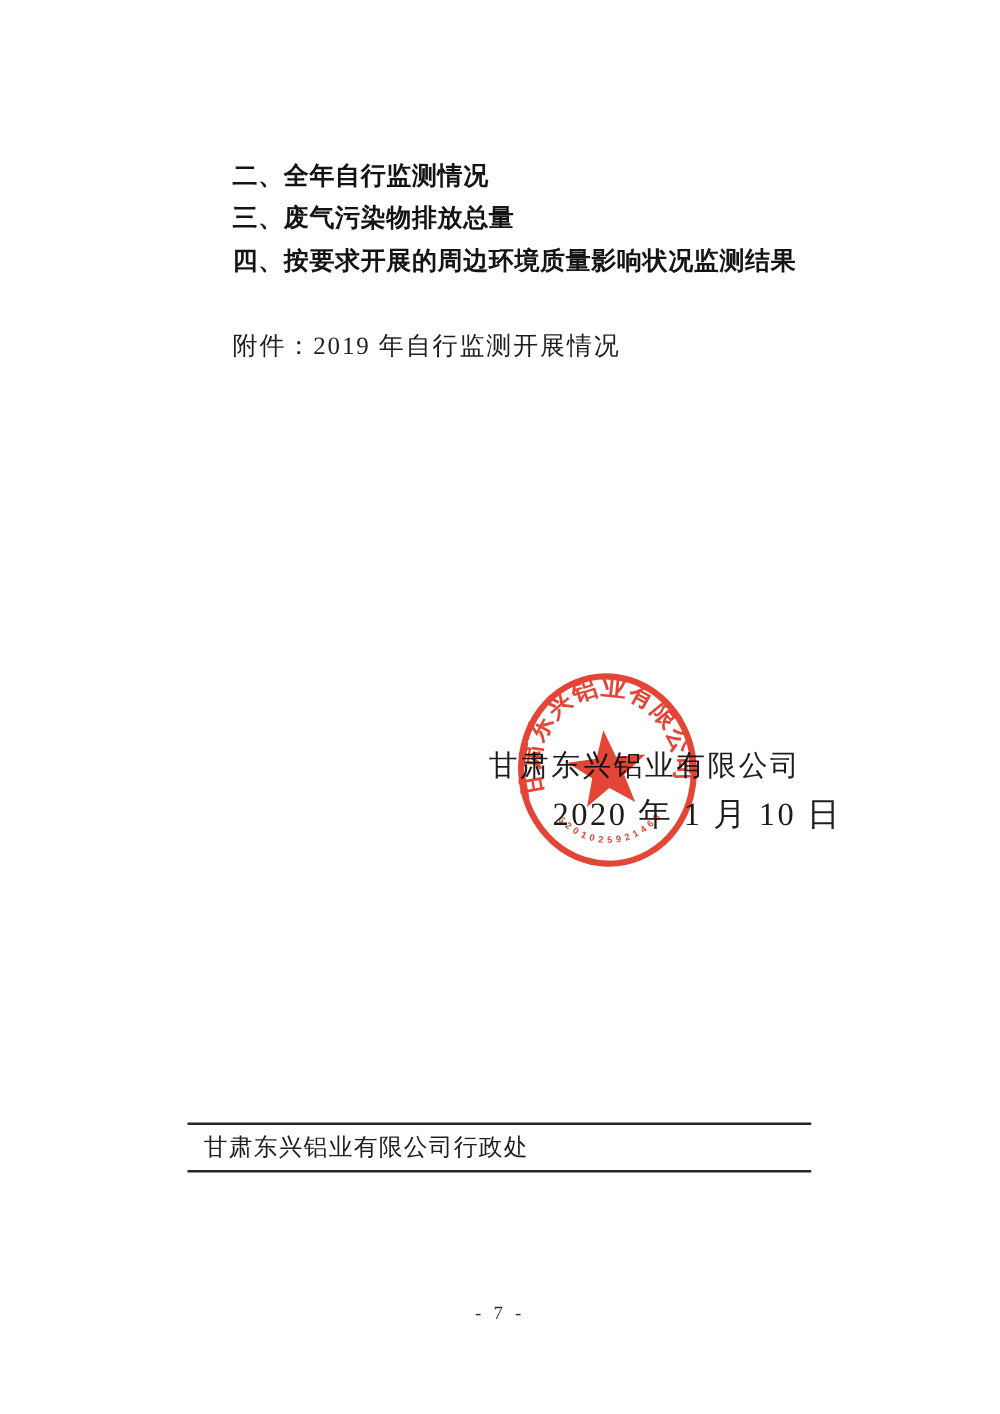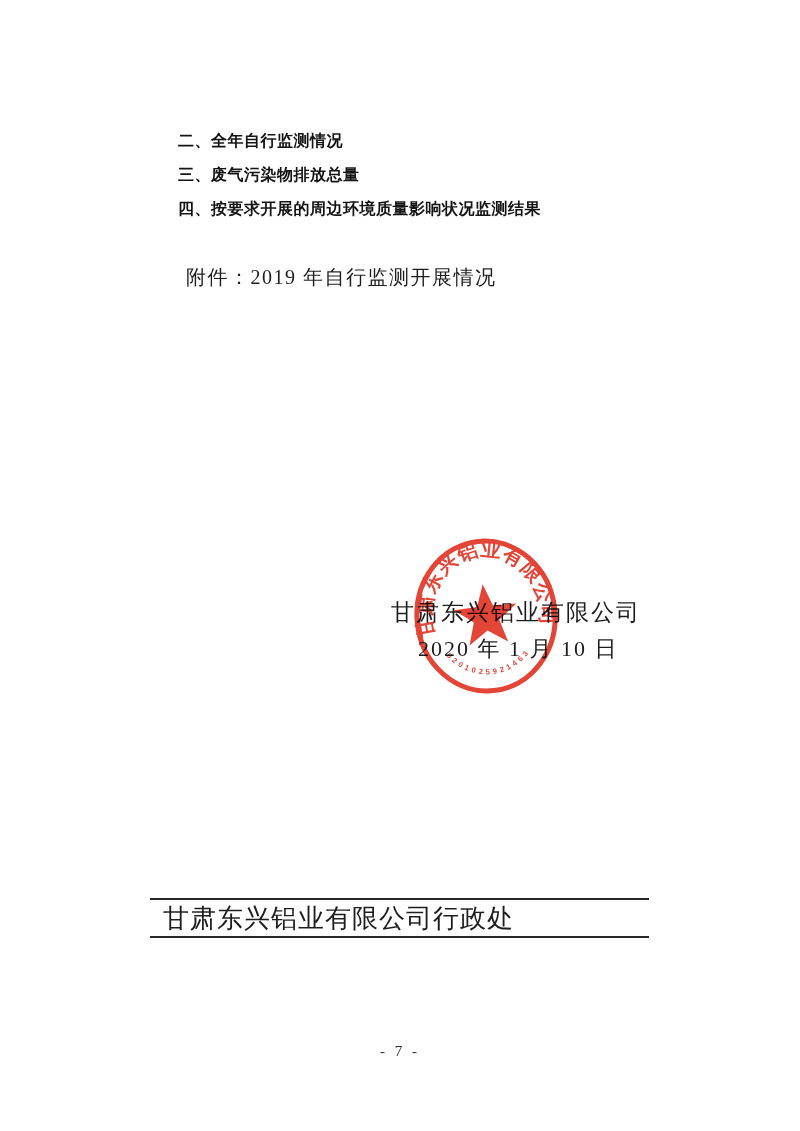--- a/index.html
+++ b/index.html
@@ -18,40 +18,40 @@
     letter-spacing:1.5px;
   }
   .content p {
     margin:0;
     text-indent:2em;
     text-align:justify;
     text-align-last:left;
   }
   .content h2 {
     margin:0;
-    font-size:16px; line-height:34px;
+    font-size:20px; line-height:34px;
     font-family:"Liberation Sans", sans-serif;
     font-weight:700;
     color:#141414;
     text-indent:2em;
     letter-spacing:0.5px;
     white-space:nowrap;
   }
   .attachment {
     margin-top:34px !important;
     text-align:left;
   }
   .company-name {
     position:absolute; left:391px; top:597px;
     font-size:23px; letter-spacing:2px; color:#1d1d1d;
     white-space:nowrap;
   }
   .sign-date {
-    position:absolute; left:418px; top:634px;
-    font-size:22px; letter-spacing:2px; color:#1d1d1d;
+    position:absolute; left:442px; top:634px;
+    font-size:26px; letter-spacing:2px; color:#1d1d1d;
     white-space:nowrap;
   }
   .seal {
     position:absolute; left:410px; top:536px;
     width:152px; height:162px;
     mix-blend-mode:multiply;
     opacity:0.88;
     pointer-events:none;
   }
   .seal svg { display:block; width:100%; height:100%; }
@@ -64,21 +64,21 @@
     font-family:"Liberation Sans", sans-serif;
     font-weight:700;
     font-size:7.5px;
     letter-spacing:1px;
   }
   .footer {
     position:absolute; left:150px; top:898px; width:499px; height:40px;
     border-top:2px solid #262626;
     border-bottom:2px solid #262626;
     display:flex; justify-content:space-between; align-items:center;
-    font-size:26px; letter-spacing:1px; color:#1e1e1e;
+    font-size:19px; letter-spacing:1px; color:#1e1e1e;
     padding-left:13px; padding-right:8px;
     box-sizing:border-box;
     white-space:nowrap;
     text-align:center;
   }
   .page-num {
     position:absolute; left:0; top:1043px; width:800px;
     text-align:center;
     font-size:15px; letter-spacing:3px; color:#2e2e33;
     font-family:"Liberation Serif", serif;

